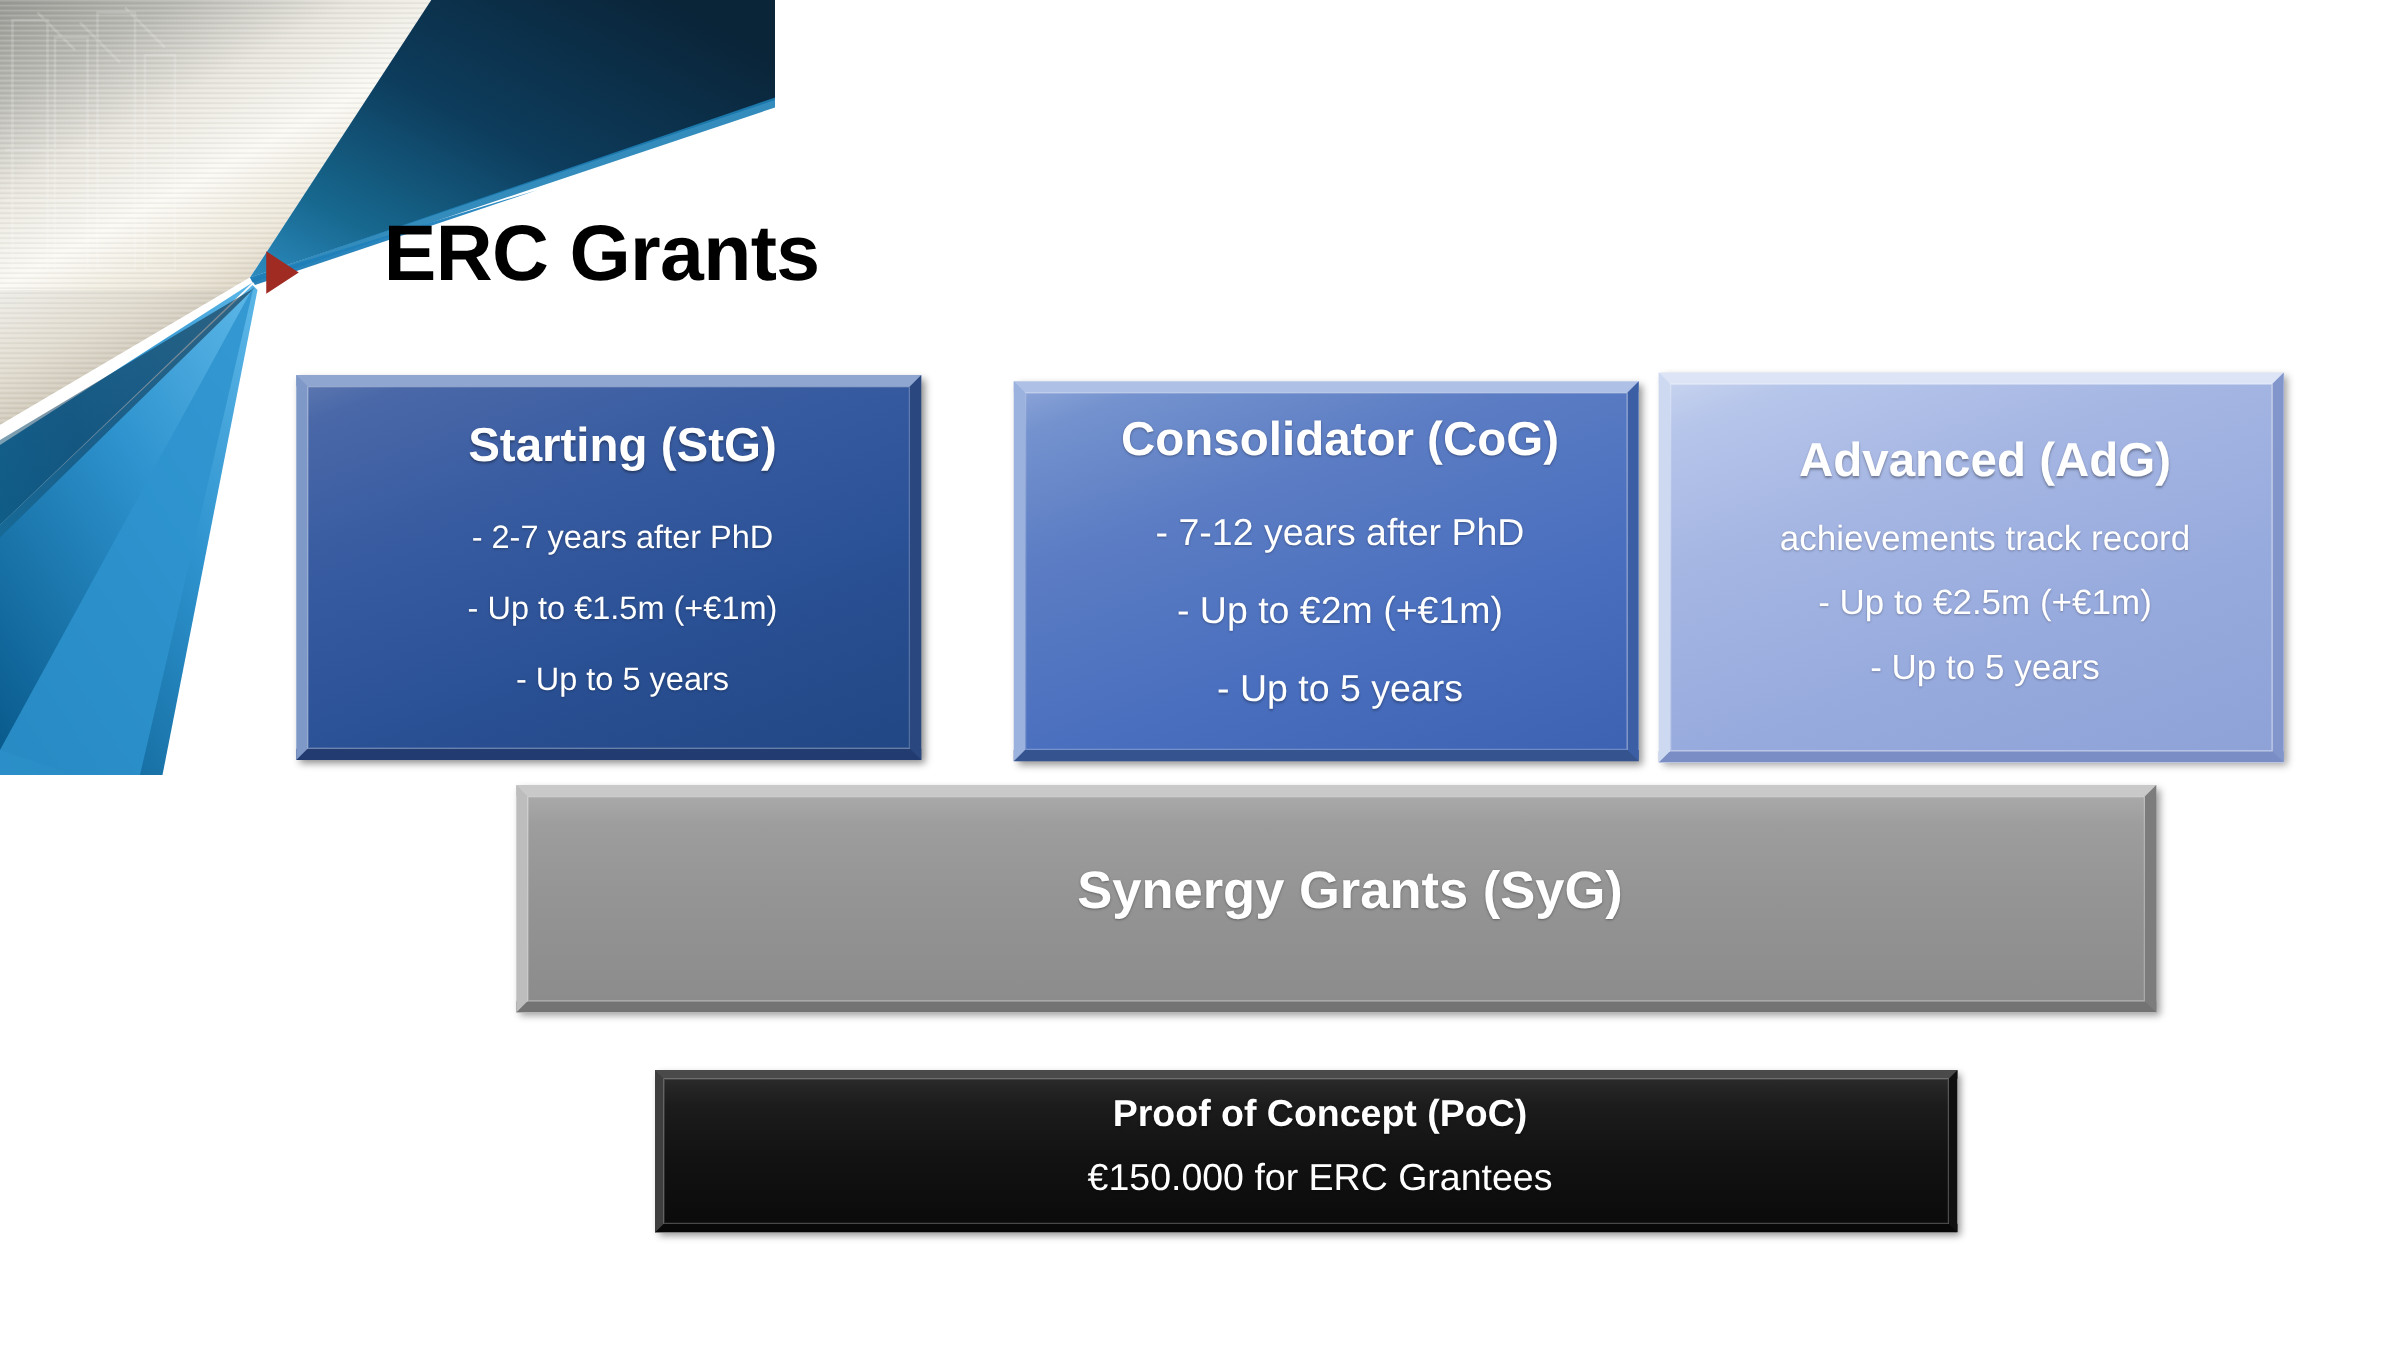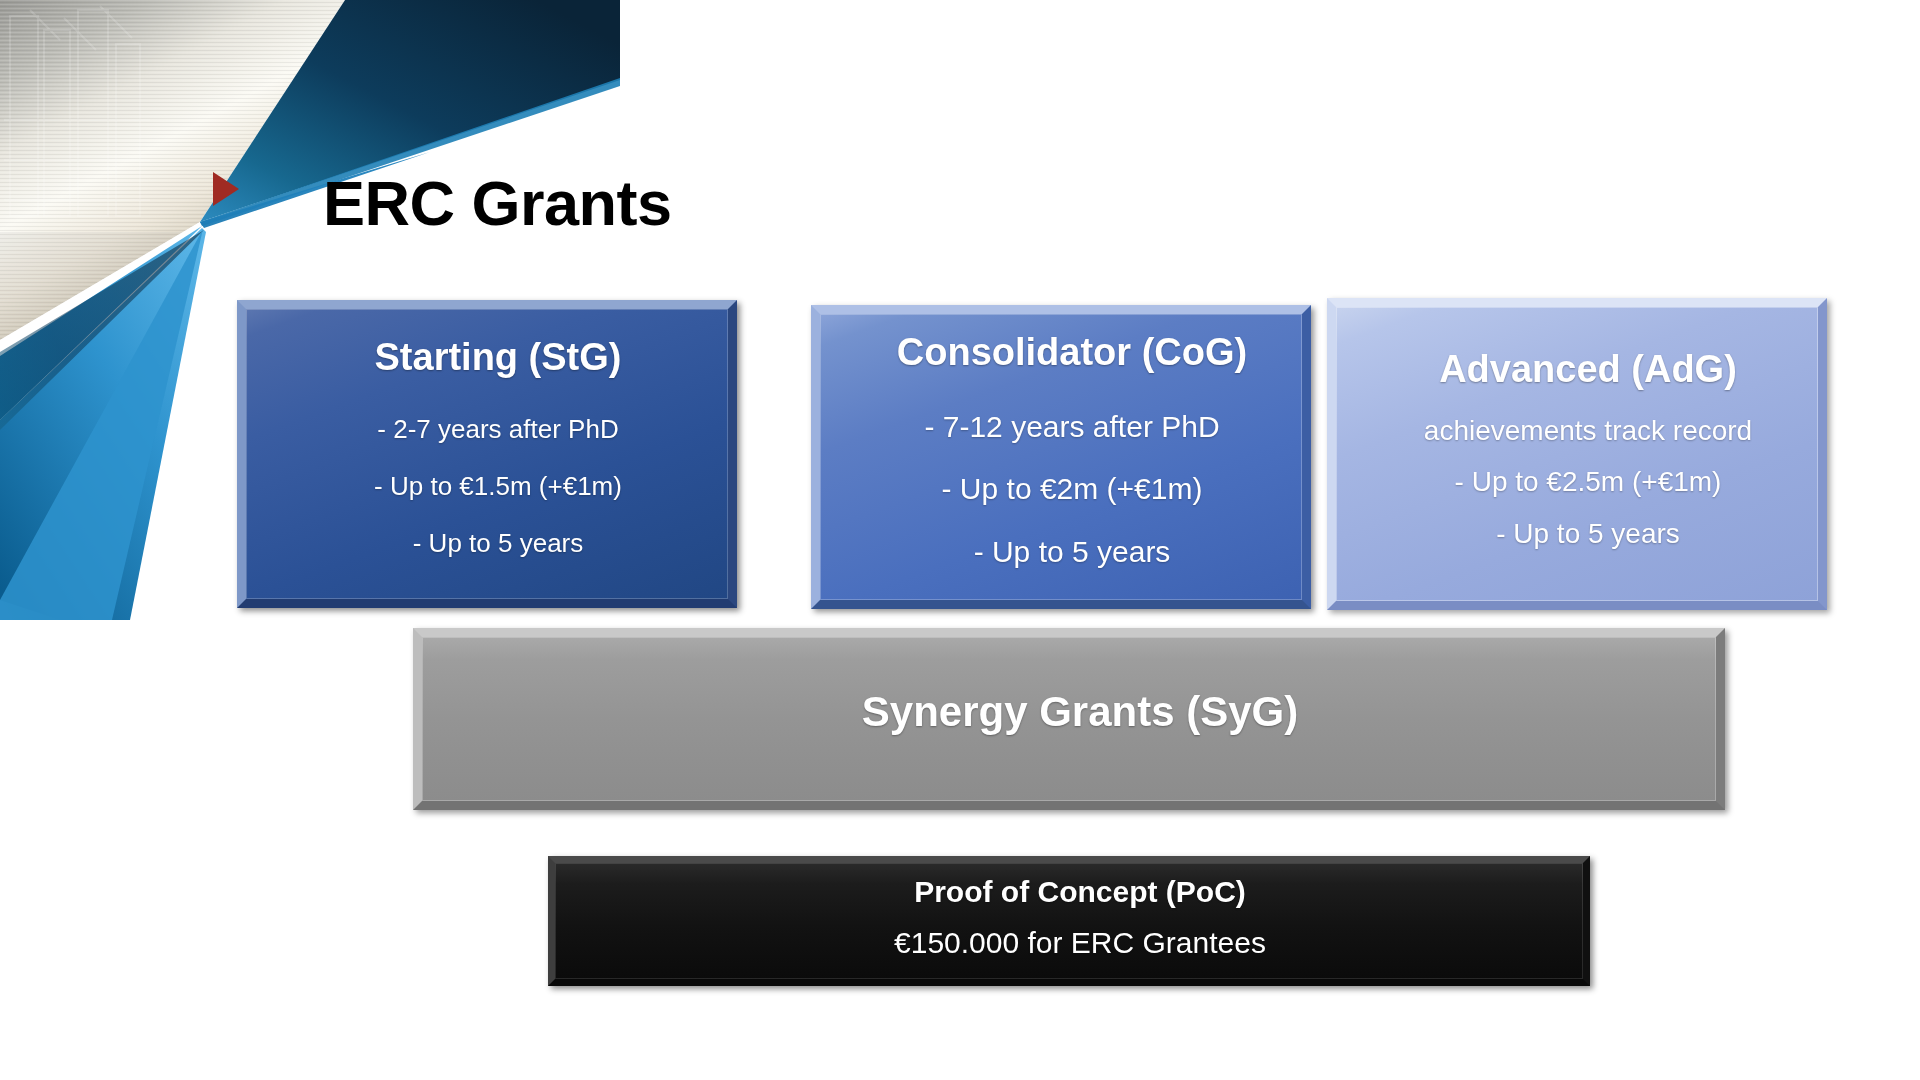--- a/index.html
+++ b/index.html
@@ -11,21 +11,21 @@
     position:relative;
   }
   #slide{position:absolute;inset:0;background:#fff;overflow:hidden;}
 
   
   #corner-deco{position:absolute;left:0;top:0;width:620px;height:620px;overflow:hidden;}
 
   
   #title-row{
     position:absolute;left:213px;top:172px;
-    display:flex;align-items:flex-start;gap:16px;
+    display:flex;align-items:flex-end;gap:0px;
   }
   #title-bullet{
     width:0;height:0;
     border-left:26px solid #A02B23;
     border-top:17px solid transparent;
     border-bottom:17px solid transparent;
     margin-right:68px;
   }
   #title-text{
     font-size:63px;font-weight:bold;color:#000000;
@@ -110,21 +110,21 @@
     border-right:9px solid #7C7C7C;
     border-bottom:9px solid #737373;
     box-shadow: 3px 3px 6px rgba(0,0,0,.40);
   }
   #box-syg .bevel-inner{border:1px solid rgba(255,255,255,.25);}
   #box-syg .bx-title{font-size:42px;margin-bottom:14px;text-align:right;}
   #box-syg .bx-line{font-size:30px;margin:5px 0;}
 
   
   #box-poc{
-    left:548px;top:856px;width:1042px;height:130px;
+    left:524px;top:856px;width:1042px;height:130px;
     background:linear-gradient(180deg,#2A2A2A 0%,#1C1C1C 18%,#121212 55%,#0B0B0B 100%);
     border-top:7px solid #4A4A4A;
     border-left:7px solid #3E3E3E;
     border-right:7px solid #101010;
     border-bottom:7px solid #080808;
     box-shadow: 3px 3px 6px rgba(0,0,0,.45);
   }
   #box-poc .bevel-inner{border:1px solid rgba(255,255,255,.12);}
   #box-poc .bx-title{font-size:30px;margin-bottom:10px;}
   #box-poc .bx-line{font-size:30px;margin:4px 0;}

